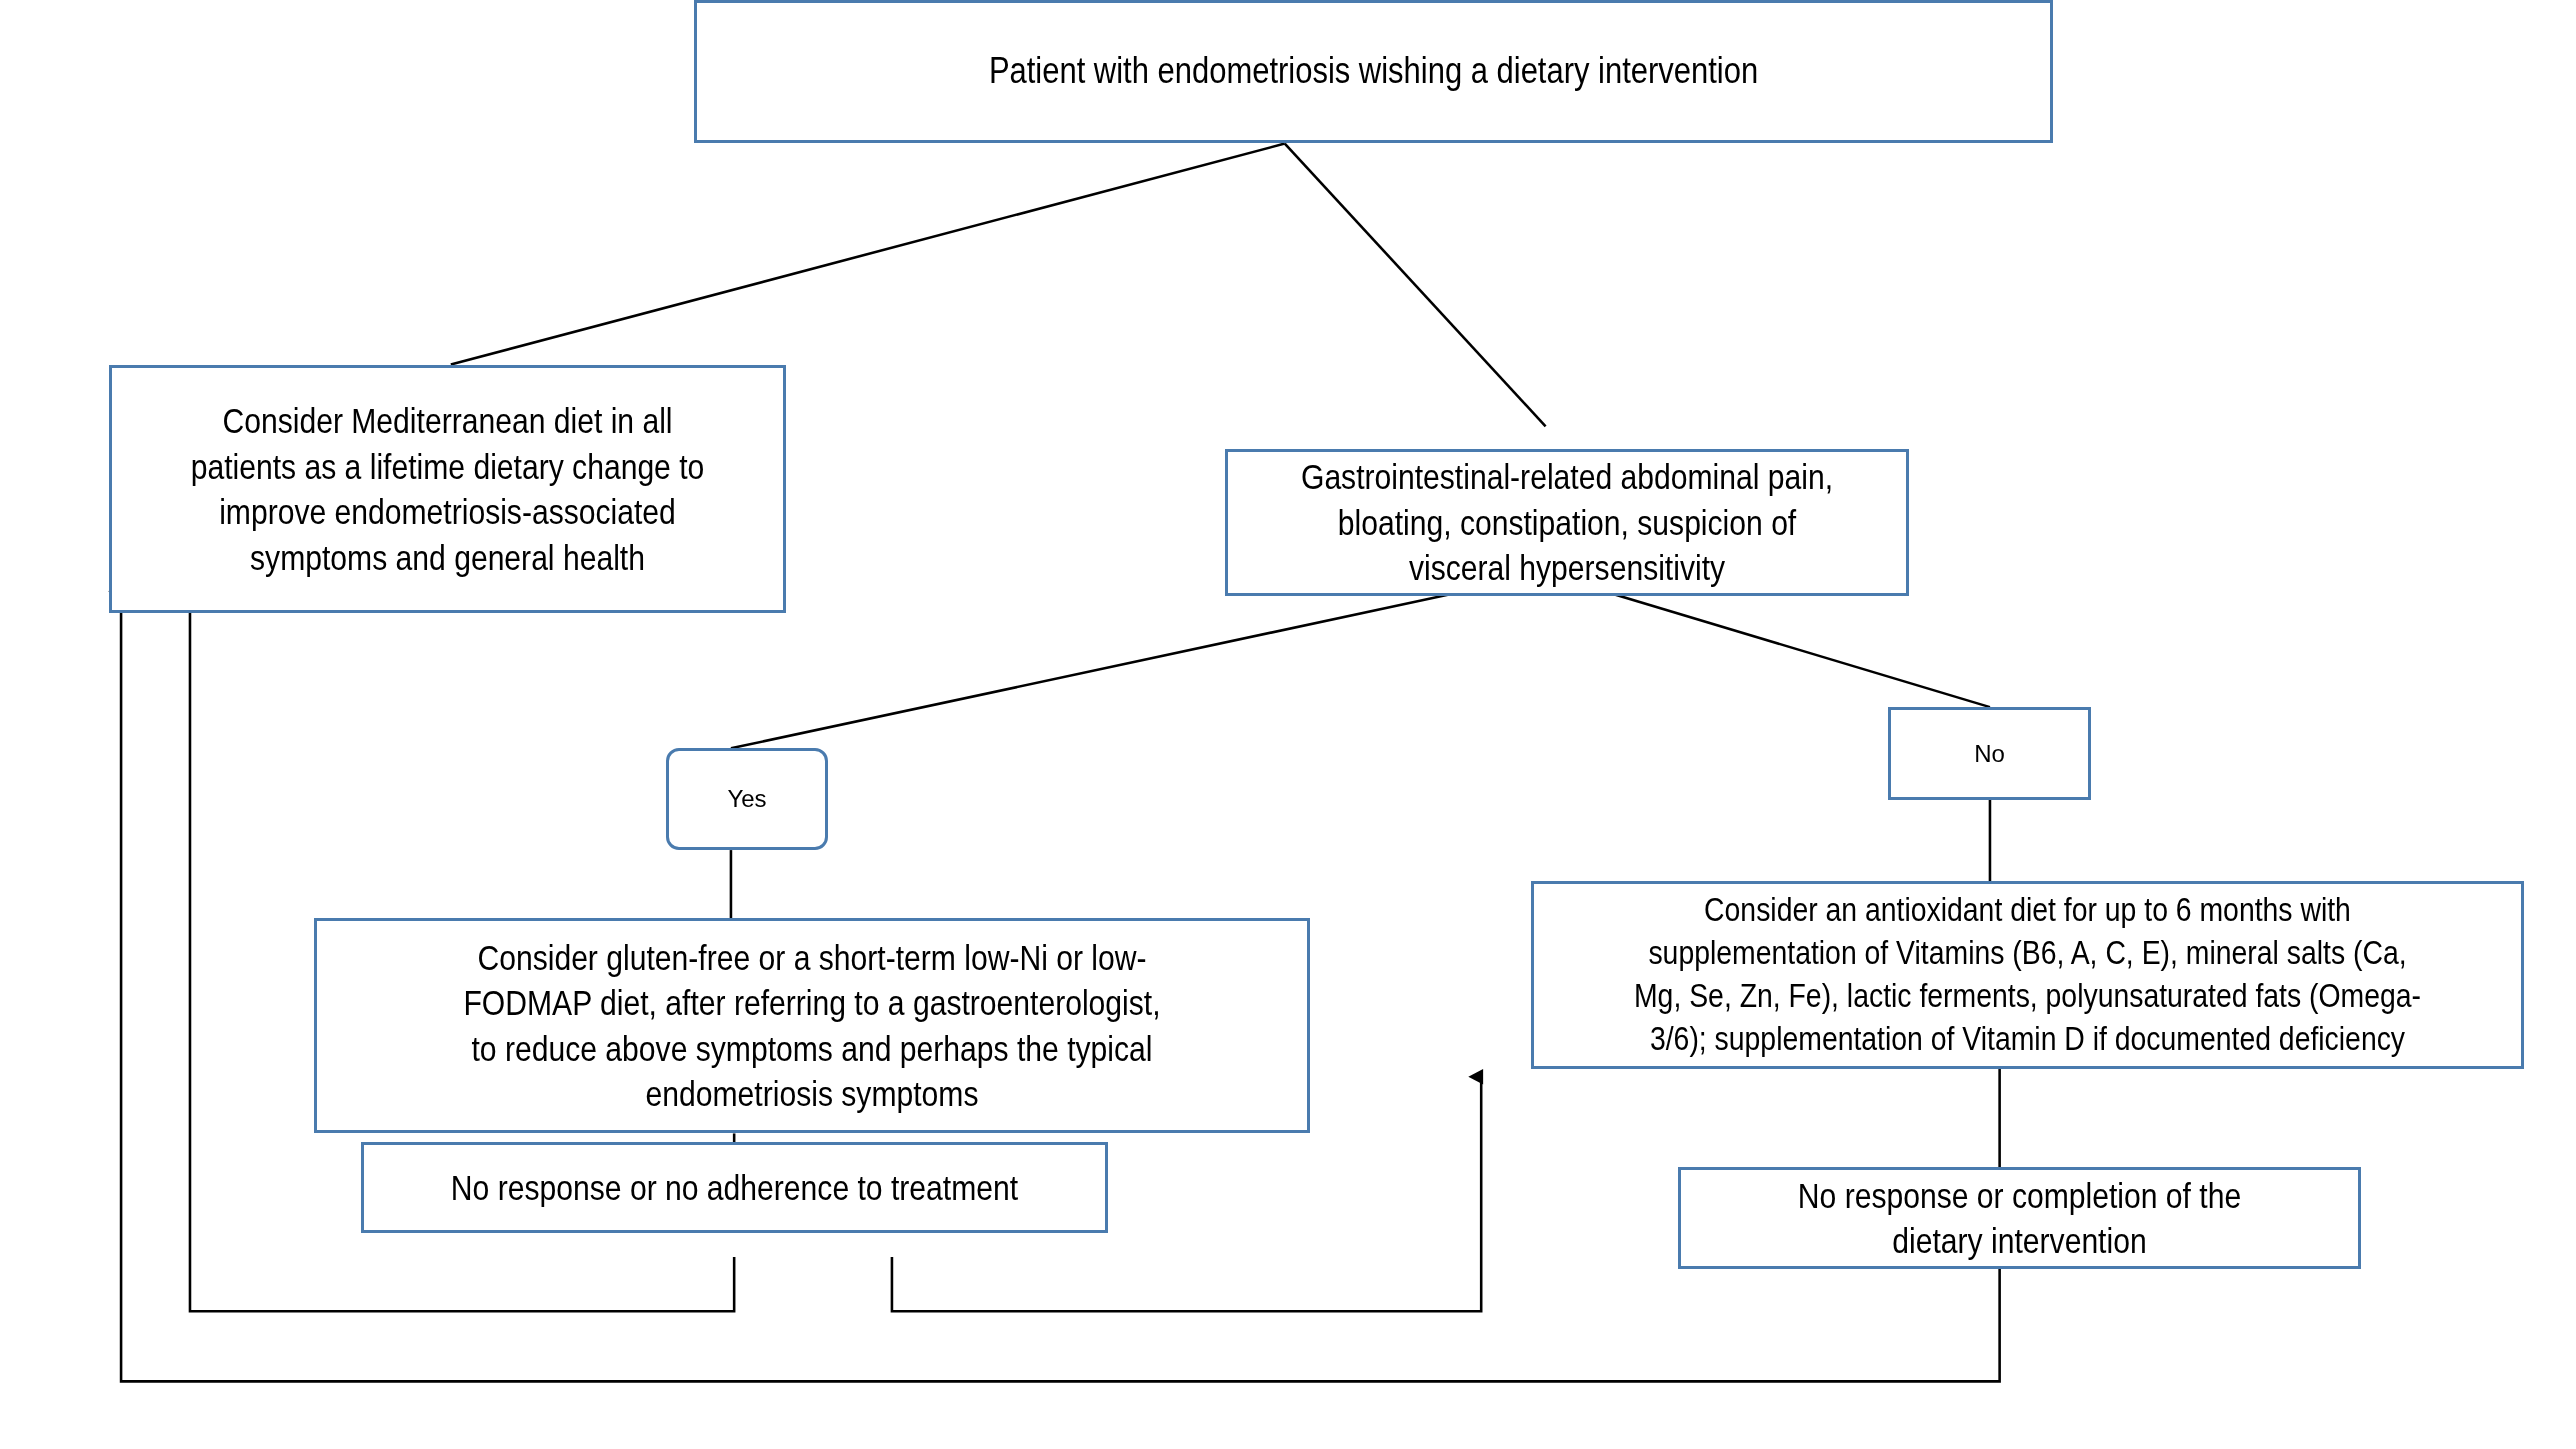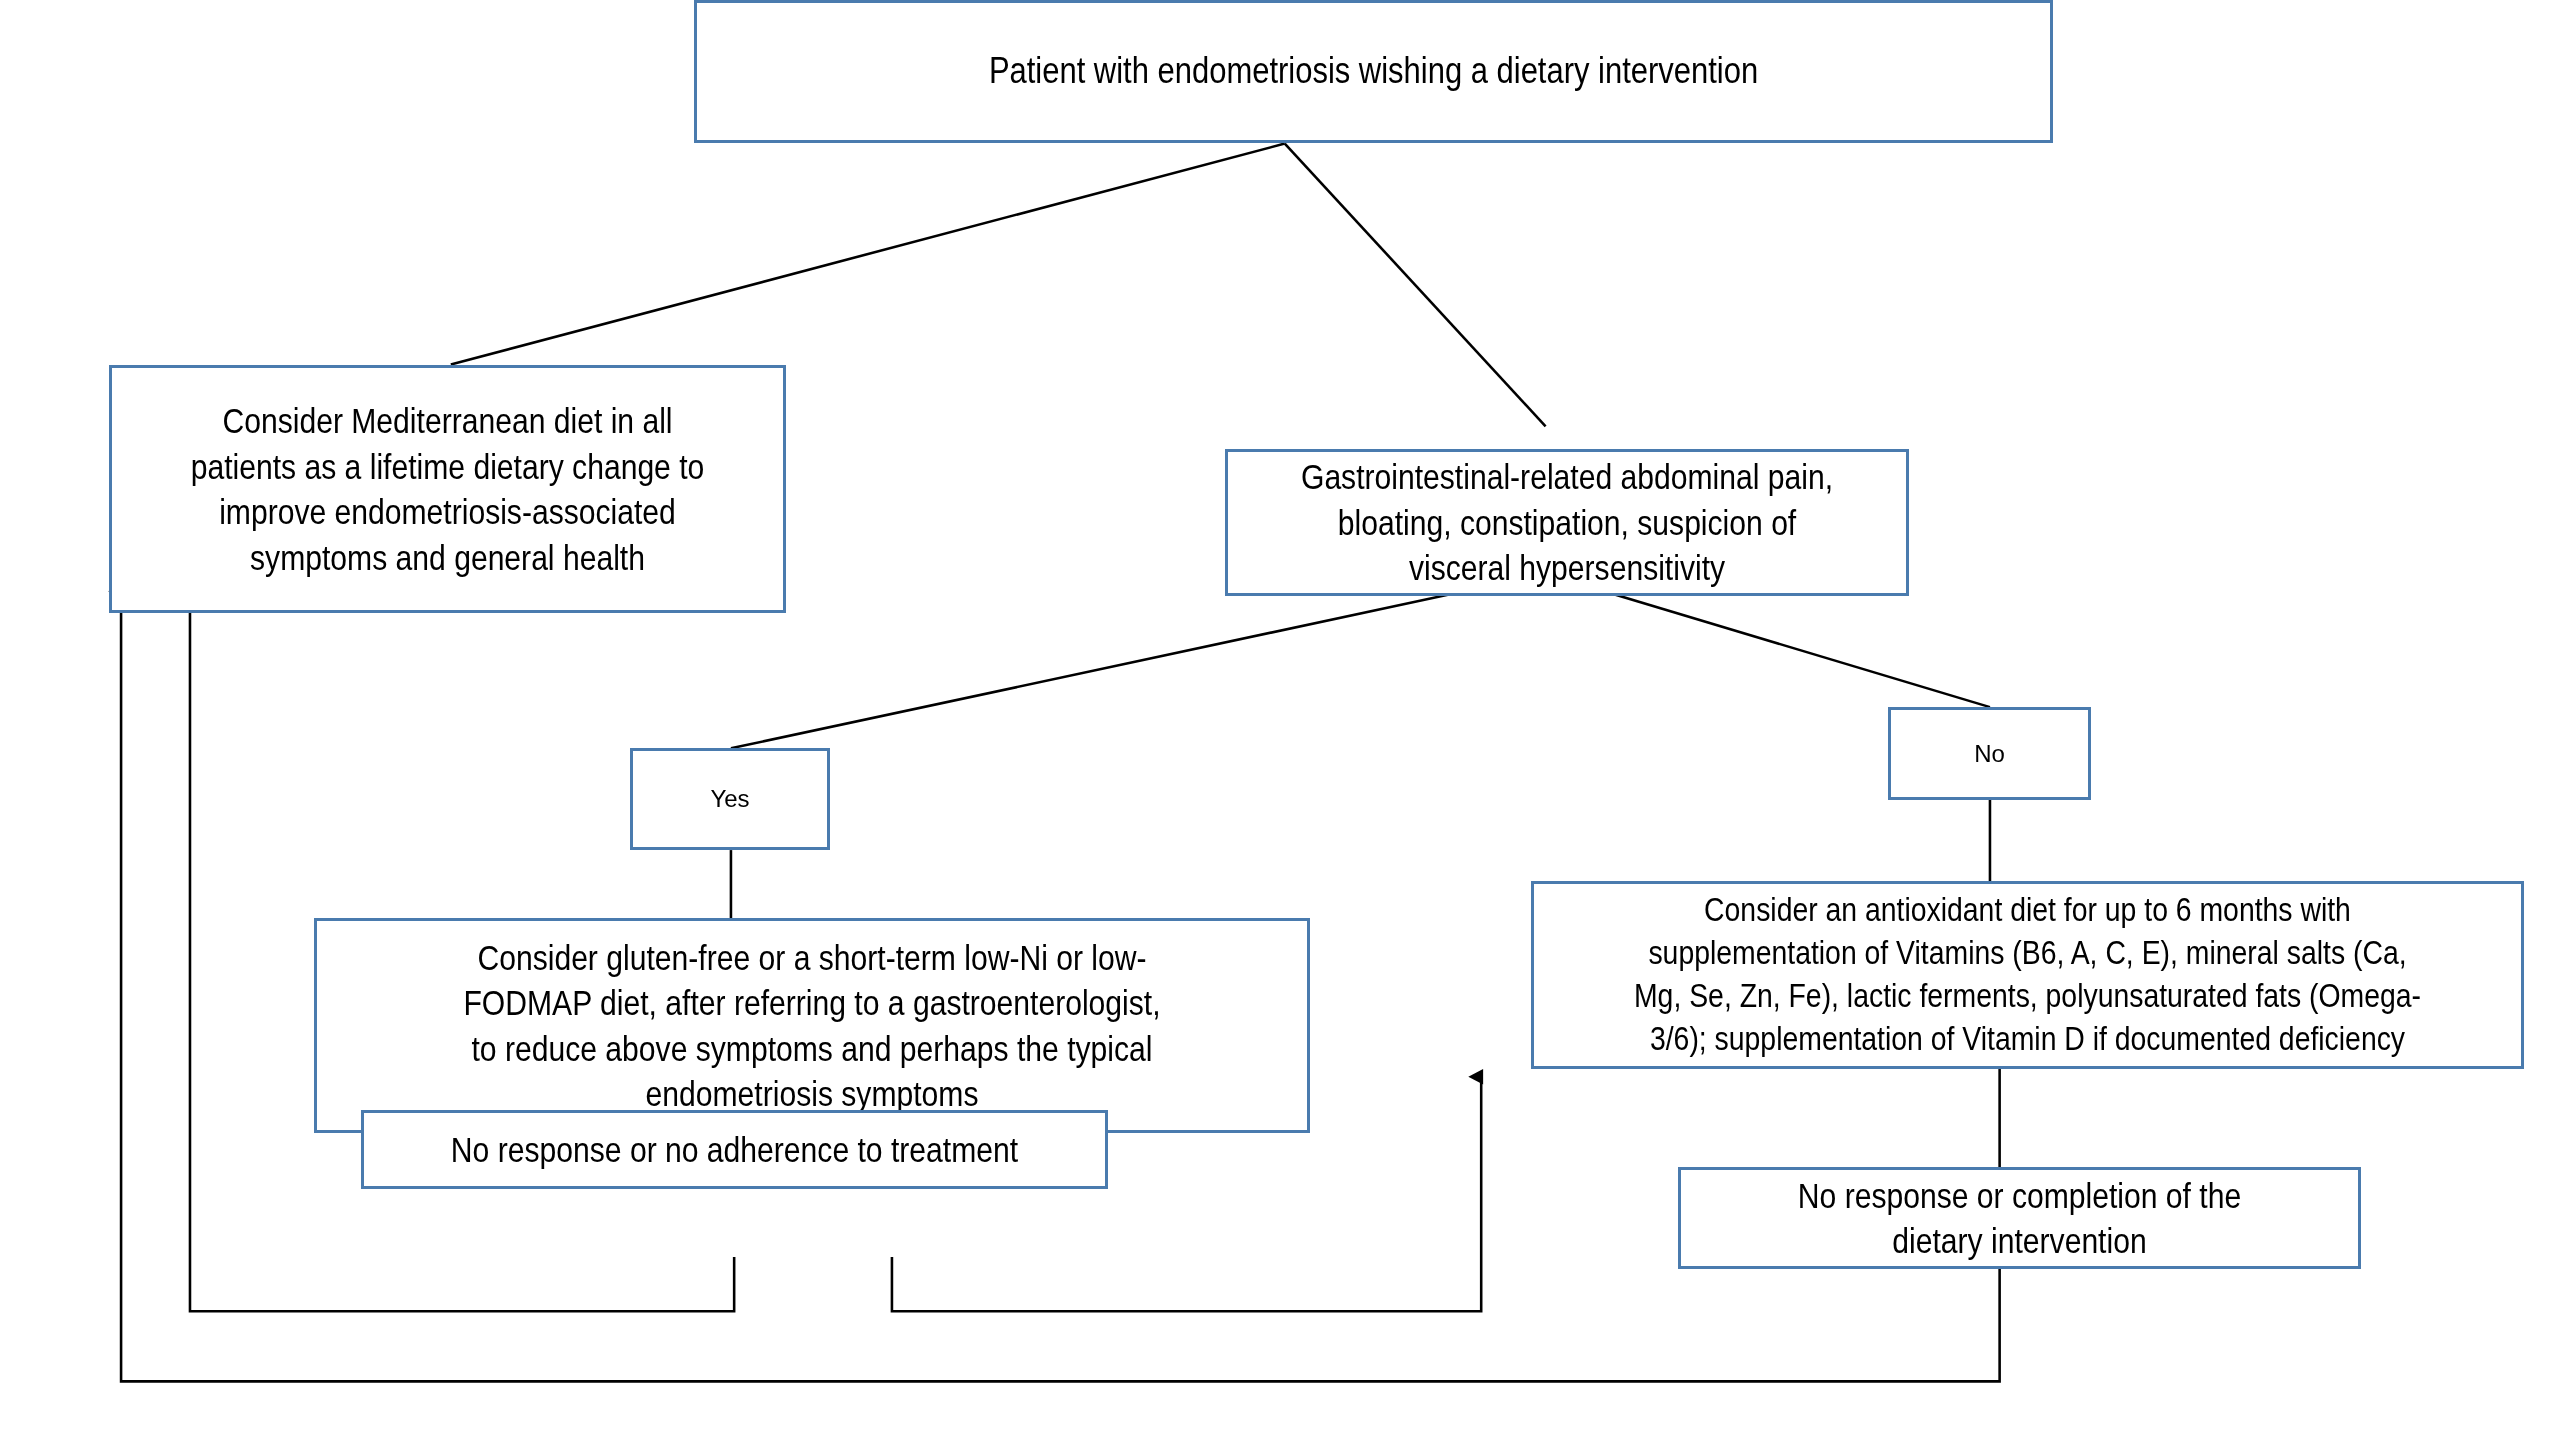--- a/index.html
+++ b/index.html
@@ -55,25 +55,25 @@
   
   .plain .txt {
     font-family: "Liberation Sans", "DejaVu Sans", sans-serif;
     font-size: 24px;
     transform: none;
   }
 
   #n-top      { left:694px; top:   0px; width:1359px; height: 143px; }
   #n-medit    { left: 109px; top: 365px; width:677px; height: 248px; }
   #n-gi       { left:1225px; top: 442px; width:684px; height: 147px; margin-top: 7px; }
-  #n-yes      { left: 630px; top:748px; width: 200px; height: 102px; }
+  #n-yes      { left: 666px; top:748px; width: 162px; height: 102px; border-radius: 13px; }
   #n-no       { left:1888px; top:707px; width: 203px; height: 93px; }
   #n-gluten   { left: 314px; top:918px; width:996px; height: 215px; }
   #n-antiox   { left:1531px; top:881px; width:993px; height: 188px; }
-  #n-noresp1  { left: 361px; top:1110px; width:747px; height: 79px; justify-content: center; }
+  #n-noresp1  { left: 361px; top:1142px; width:747px; height: 91px; justify-content: center; }
   #n-noresp2  { left:1678px; top:1167px; width:683px; height: 102px; }
 
   #n-top    .txt { font-size: 36px; }
   #n-medit  .txt { font-size: 35px; }
   #n-gi     .txt { font-size: 35px; }
   #n-gluten .txt { font-size: 35px; }
   #n-antiox .txt { font-size: 33px; }
   #n-noresp1 .txt { font-size: 35px; }
   #n-noresp2 .txt { font-size: 35px; }
 </style>

